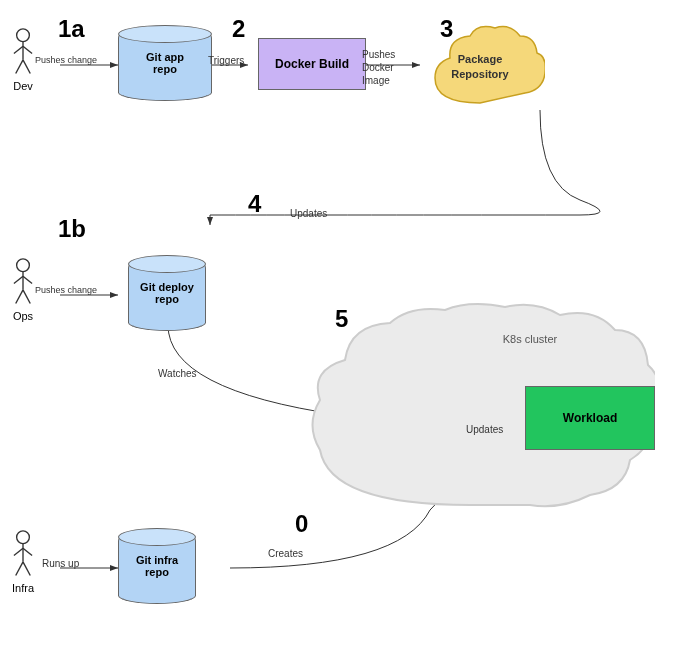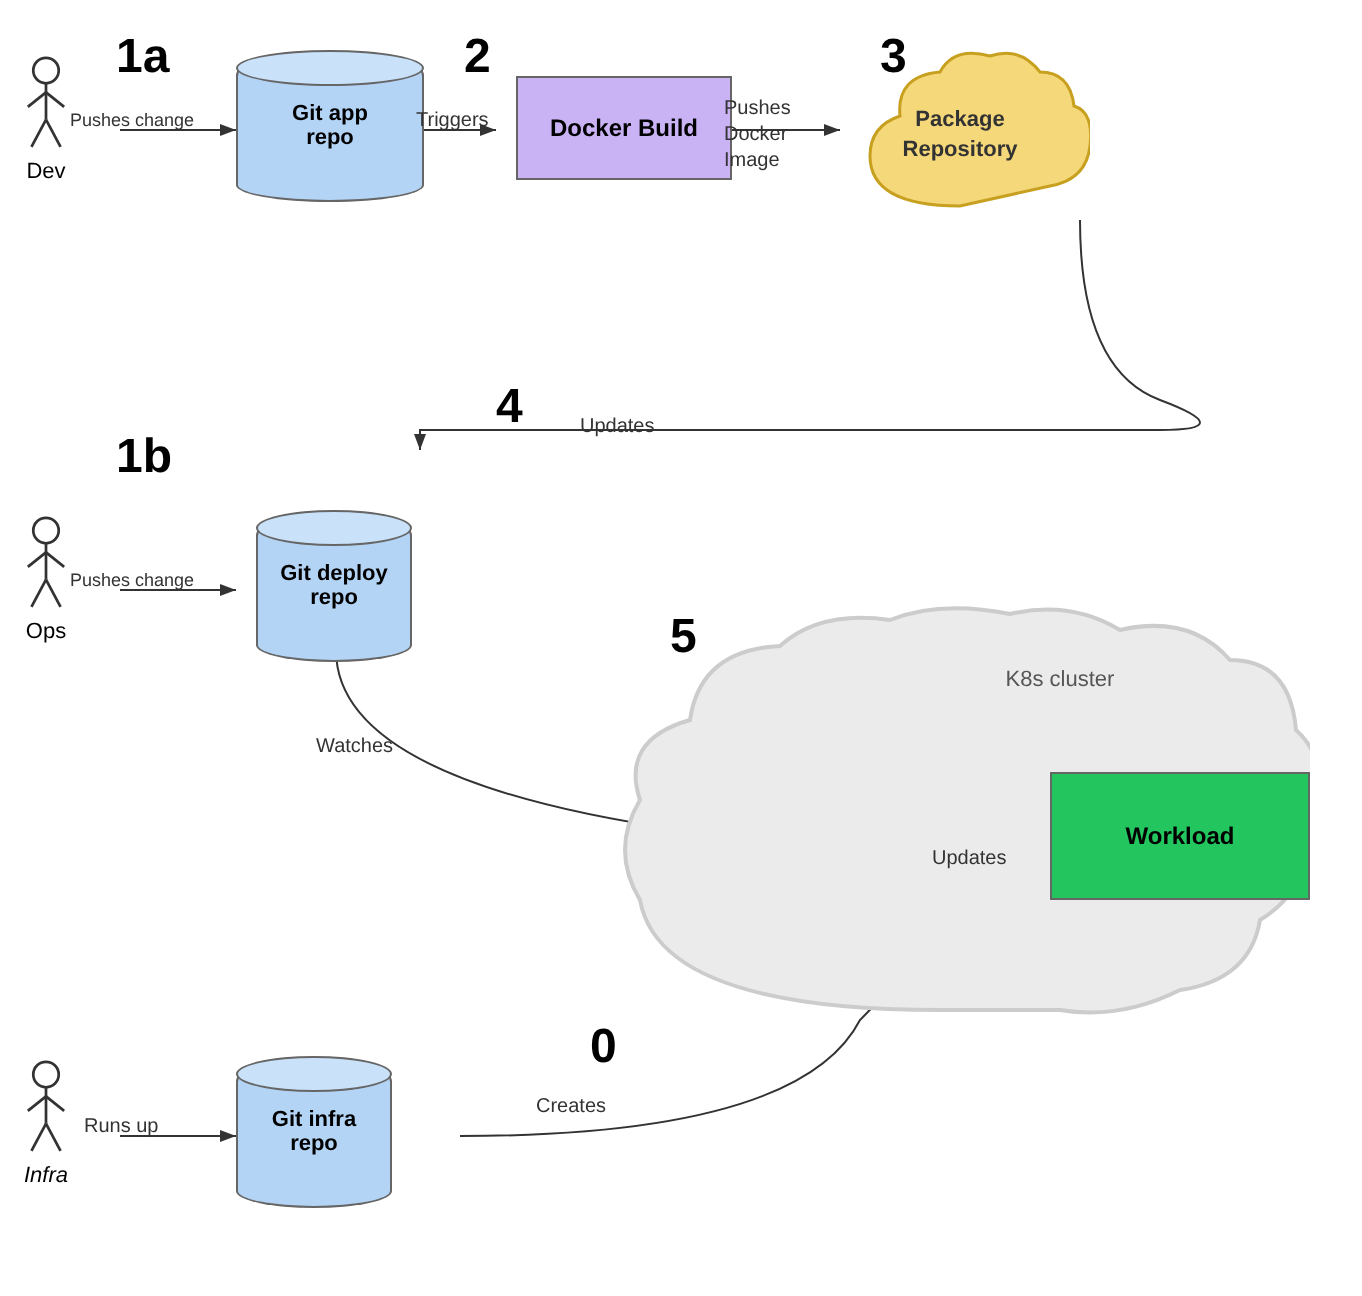--- a/index.html
+++ b/index.html
@@ -255,21 +255,21 @@
     <text x="240" y="48" text-anchor="middle" font-size="11" fill="#555">K8s cluster</text>
   </svg>
 
 
   <div class="rect-box workload-box" style="left:515px; top:386px; width:130px; height:64px;">
     <span>Workload</span>
   </div>
 
   <div class="arrow-label" style="left:466px; top:424px;">Updates</div>
 
-  <div class="stick-figure" style="left:8px; top:530px;font-style:italic;">
+  <div class="stick-figure" style="left:8px; top:530px;">
     <svg viewBox="0 0 30 55">
       <circle cx="15" cy="8" r="7" fill="none" stroke="#333" stroke-width="1.5"></circle>
       <line x1="15" y1="15" x2="15" y2="35" stroke="#333" stroke-width="1.5"></line>
       <line x1="15" y1="20" x2="5" y2="28" stroke="#333" stroke-width="1.5"></line>
       <line x1="15" y1="20" x2="25" y2="28" stroke="#333" stroke-width="1.5"></line>
       <line x1="15" y1="35" x2="7" y2="50" stroke="#333" stroke-width="1.5"></line>
       <line x1="15" y1="35" x2="23" y2="50" stroke="#333" stroke-width="1.5"></line>
     </svg>
     <span class="stick-label">Infra</span>
   </div>

